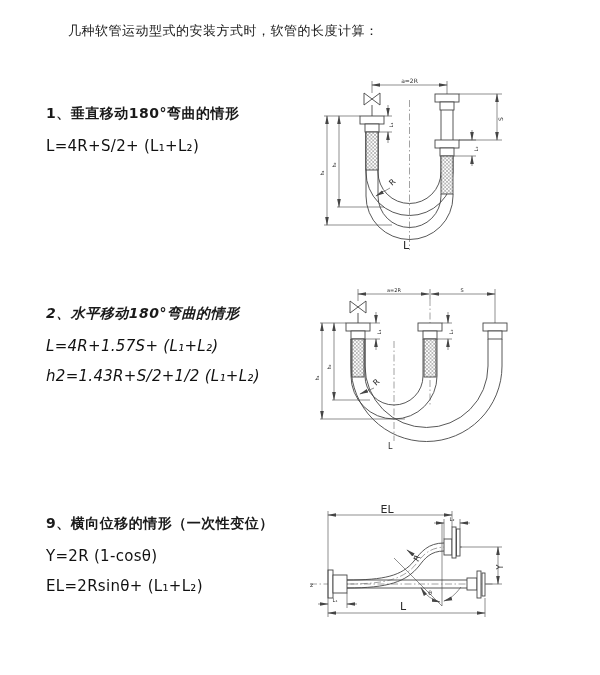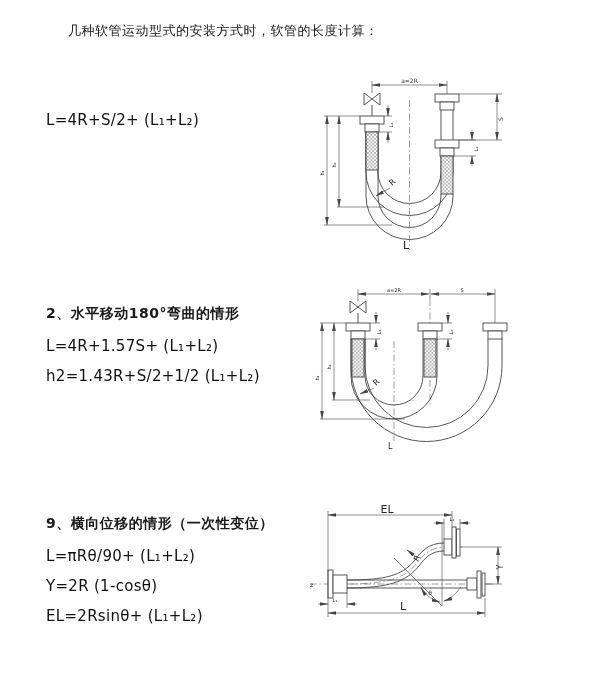--- a/index.html
+++ b/index.html
@@ -5,21 +5,21 @@
   html,body{margin:0;padding:0;}
   body{
     width:600px;height:675px;background:#ffffff;position:relative;overflow:hidden;
     font-family:"DejaVu Sans","Liberation Sans",sans-serif;color:#1a1a1a;
   }
   .page-title{
     position:absolute;left:35px;top:22px;font-size:13px;font-weight:normal;
     letter-spacing:0.5px;white-space:nowrap;margin-left:33px;
   }
   .sec{position:absolute;left:46px;white-space:nowrap;}
-  .sec-1{top:105px;} .sec-2{top:305px;} .sec-3{top:515px;}
+  .sec-1{top:105px;} .sec-2{top:305px;font-style:italic;} .sec-3{top:515px;}
   .sec-heading{font-size:14px;font-weight:bold;margin-bottom:8px;letter-spacing:0.5px;}
   .formula{font-size:15px;line-height:30px;letter-spacing:0.3px;color:#111;}
   .diag{position:absolute;}
   .d1{left:312px;top:72px;} .d2{left:310px;top:281px;} .d3{left:302px;top:500px;}
   svg .ln{fill:none;stroke:#454545;stroke-width:0.9;}
   svg .dm{fill:none;stroke:#454545;stroke-width:0.6;}
   svg .cl{fill:none;stroke:#555;stroke-width:0.55;stroke-dasharray:7 2.5 1.5 2.5;}
   svg .fl{fill:#fff;stroke:#454545;stroke-width:0.9;}
   svg .ht{fill:url(#hx);stroke:#454545;stroke-width:0.9;}
   svg text{fill:#2a2a2a;font-family:"DejaVu Sans","Liberation Sans",sans-serif;}
@@ -36,32 +36,32 @@
     <pattern id="hx" width="3.6" height="3.6" patternUnits="userSpaceOnUse">
       <rect width="3.6" height="3.6" fill="#ffffff"></rect>
       <path d="M0,3.6 L3.6,0 M0,0 L3.6,3.6" stroke="#6a6a6a" stroke-width="0.45"></path>
     </pattern>
   </defs>
 </svg>
 
 <div class="page-title">几种软管运动型式的安装方式时，软管的长度计算：</div>
 
 <div class="sec sec-1">
+  <div class="sec-heading">1、垂直移动180°弯曲的情形</div>
   <div class="formula">L=4R+S/2+ (L₁+L₂)</div>
 </div>
 
 <div class="sec sec-2">
   <div class="sec-heading">2、水平移动180°弯曲的情形</div>
   <div class="formula">L=4R+1.57S+ (L₁+L₂)</div>
   <div class="formula">h2=1.43R+S/2+1/2 (L₁+L₂)</div>
 </div>
 
 <div class="sec sec-3">
   <div class="sec-heading">9、横向位移的情形（一次性变位）</div>
-  <div class="formula">L=πRθ/90+ (L₁+L₂)</div>
   <div class="formula">Y=2R (1-cosθ)</div>
   <div class="formula">EL=2Rsinθ+ (L₁+L₂)</div>
 </div>
 
 <div class="diag d1">
 <svg width="285" height="192" viewBox="0 0 285 192">
   <g>
     <path class="ln" d="M54,60 V124 A43.5,43.5 0 0 0 141,124 V122"></path>
     <path class="ln" d="M66,60 V124 A31.5,31.5 0 0 0 129,124 V122"></path>
     <path class="ln" d="M54,60 V100 A43.5,43.5 0 0 0 141,100 V84"></path>

